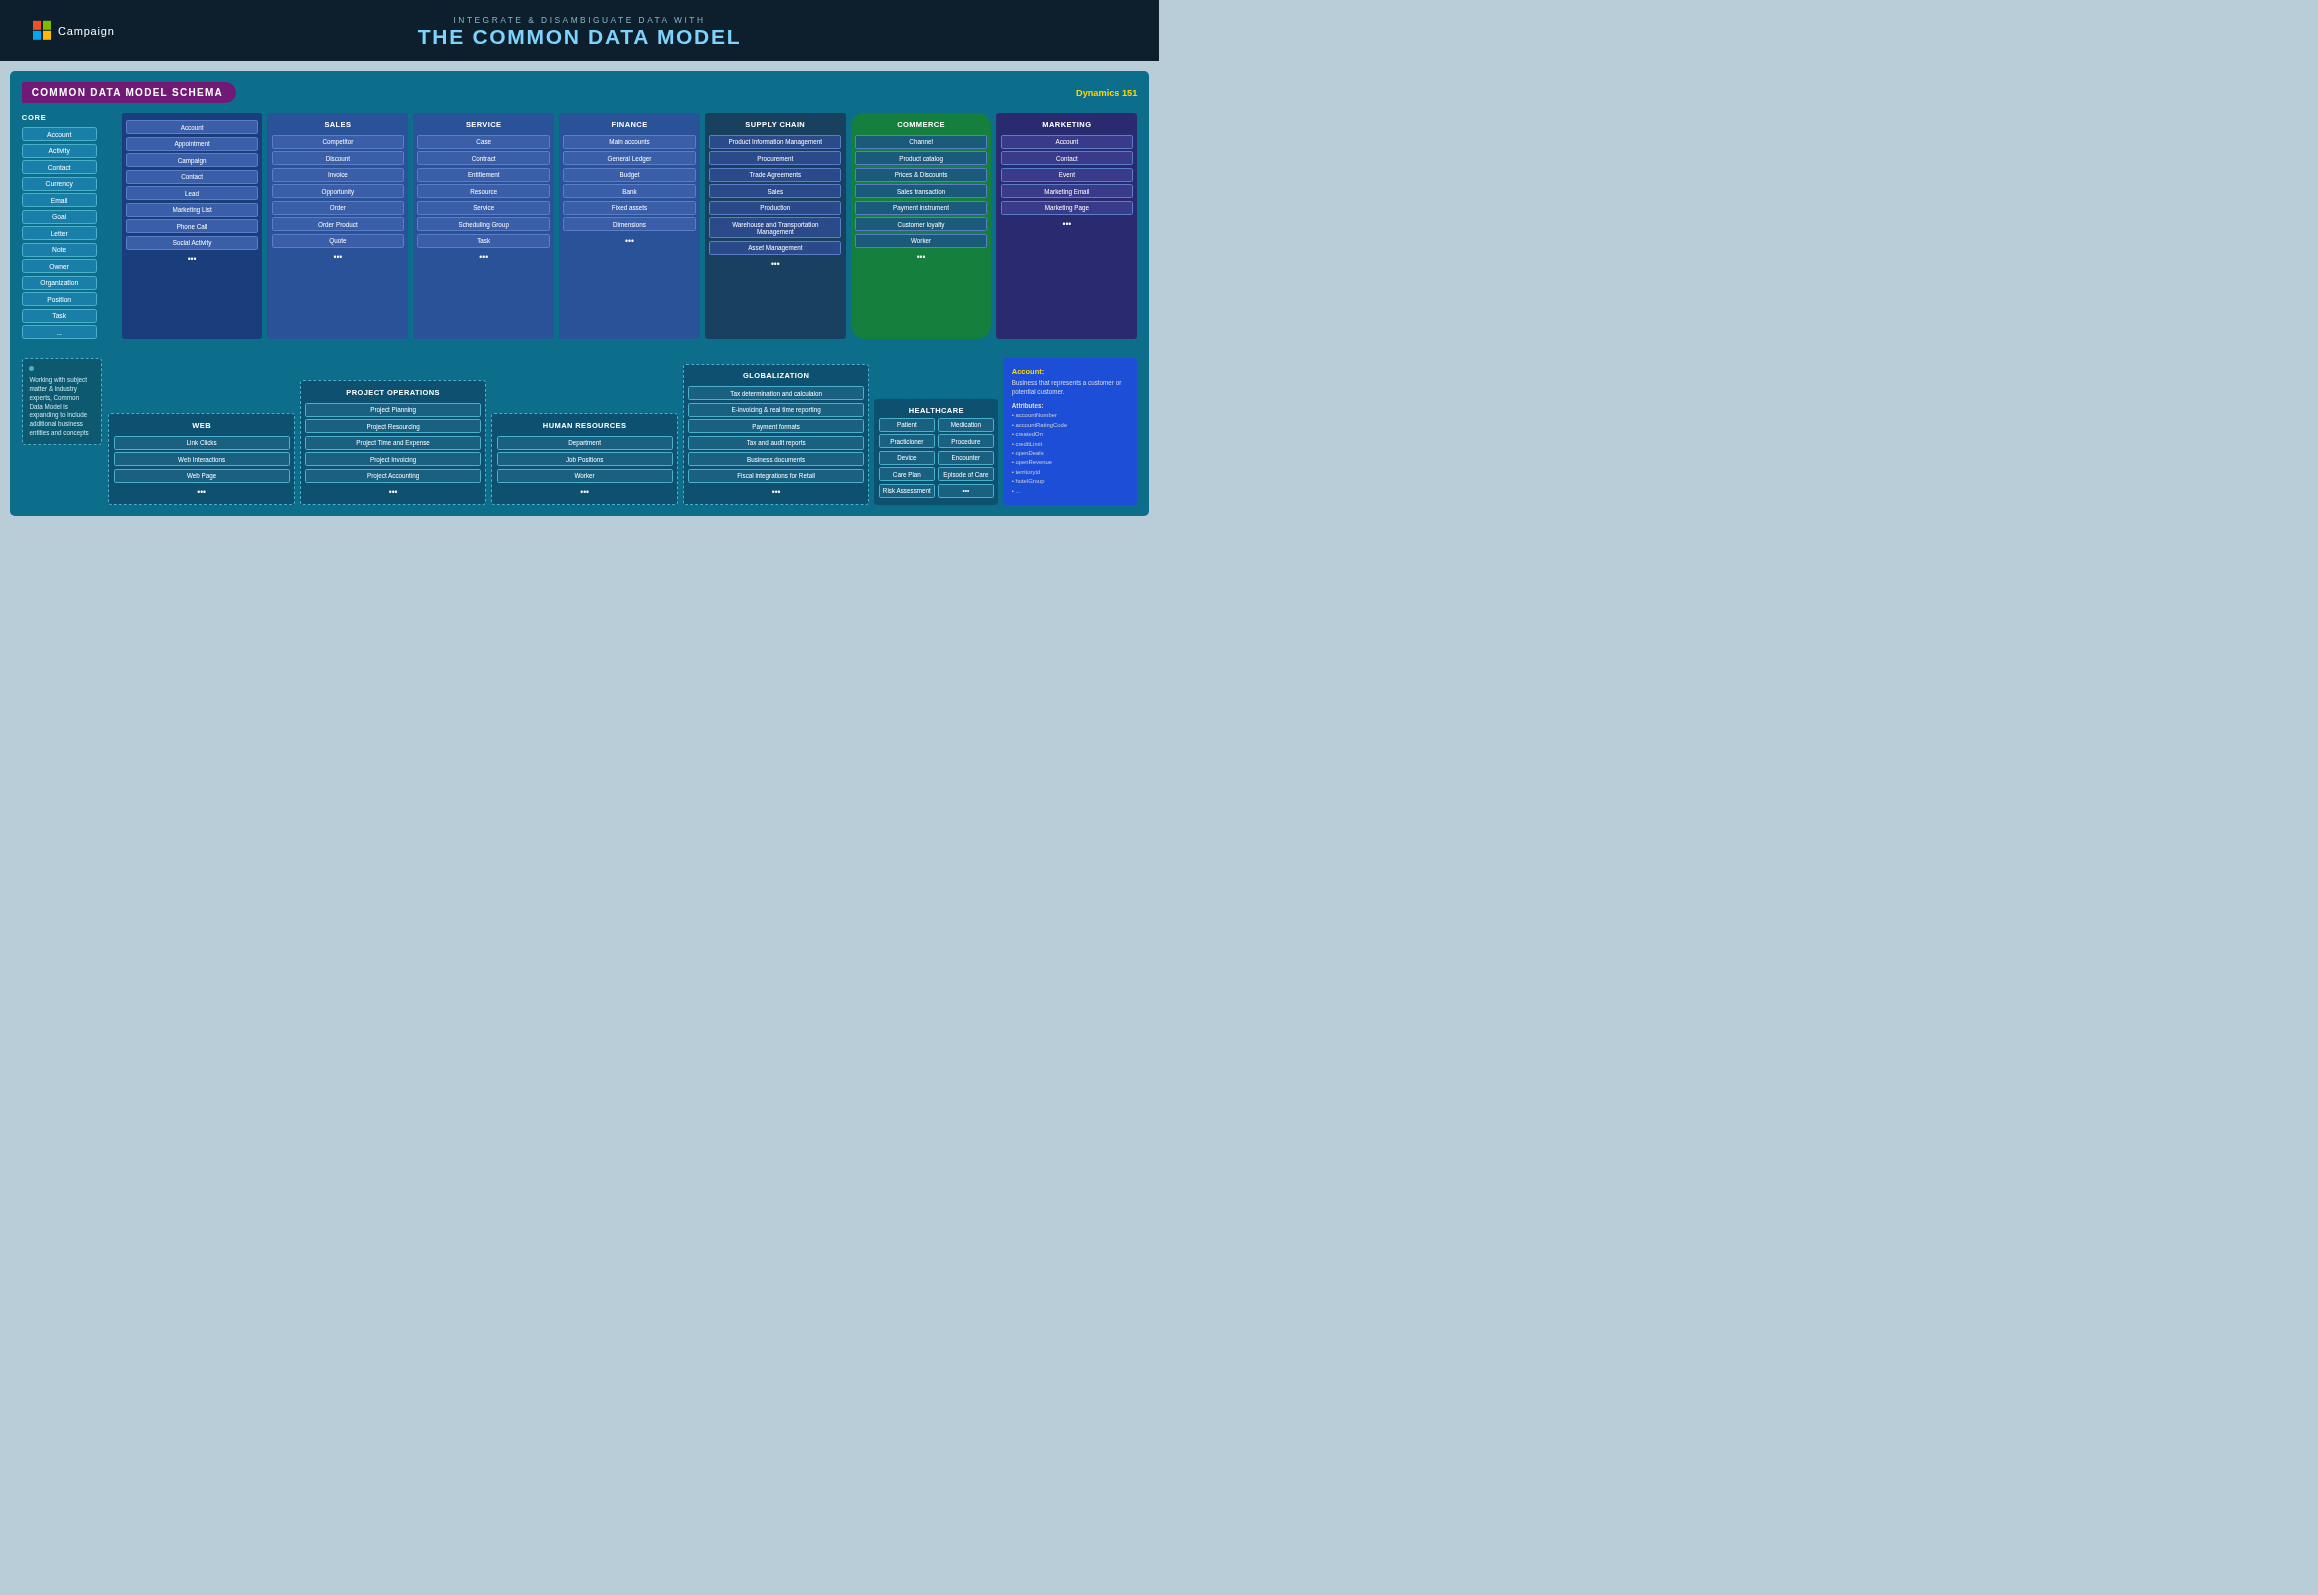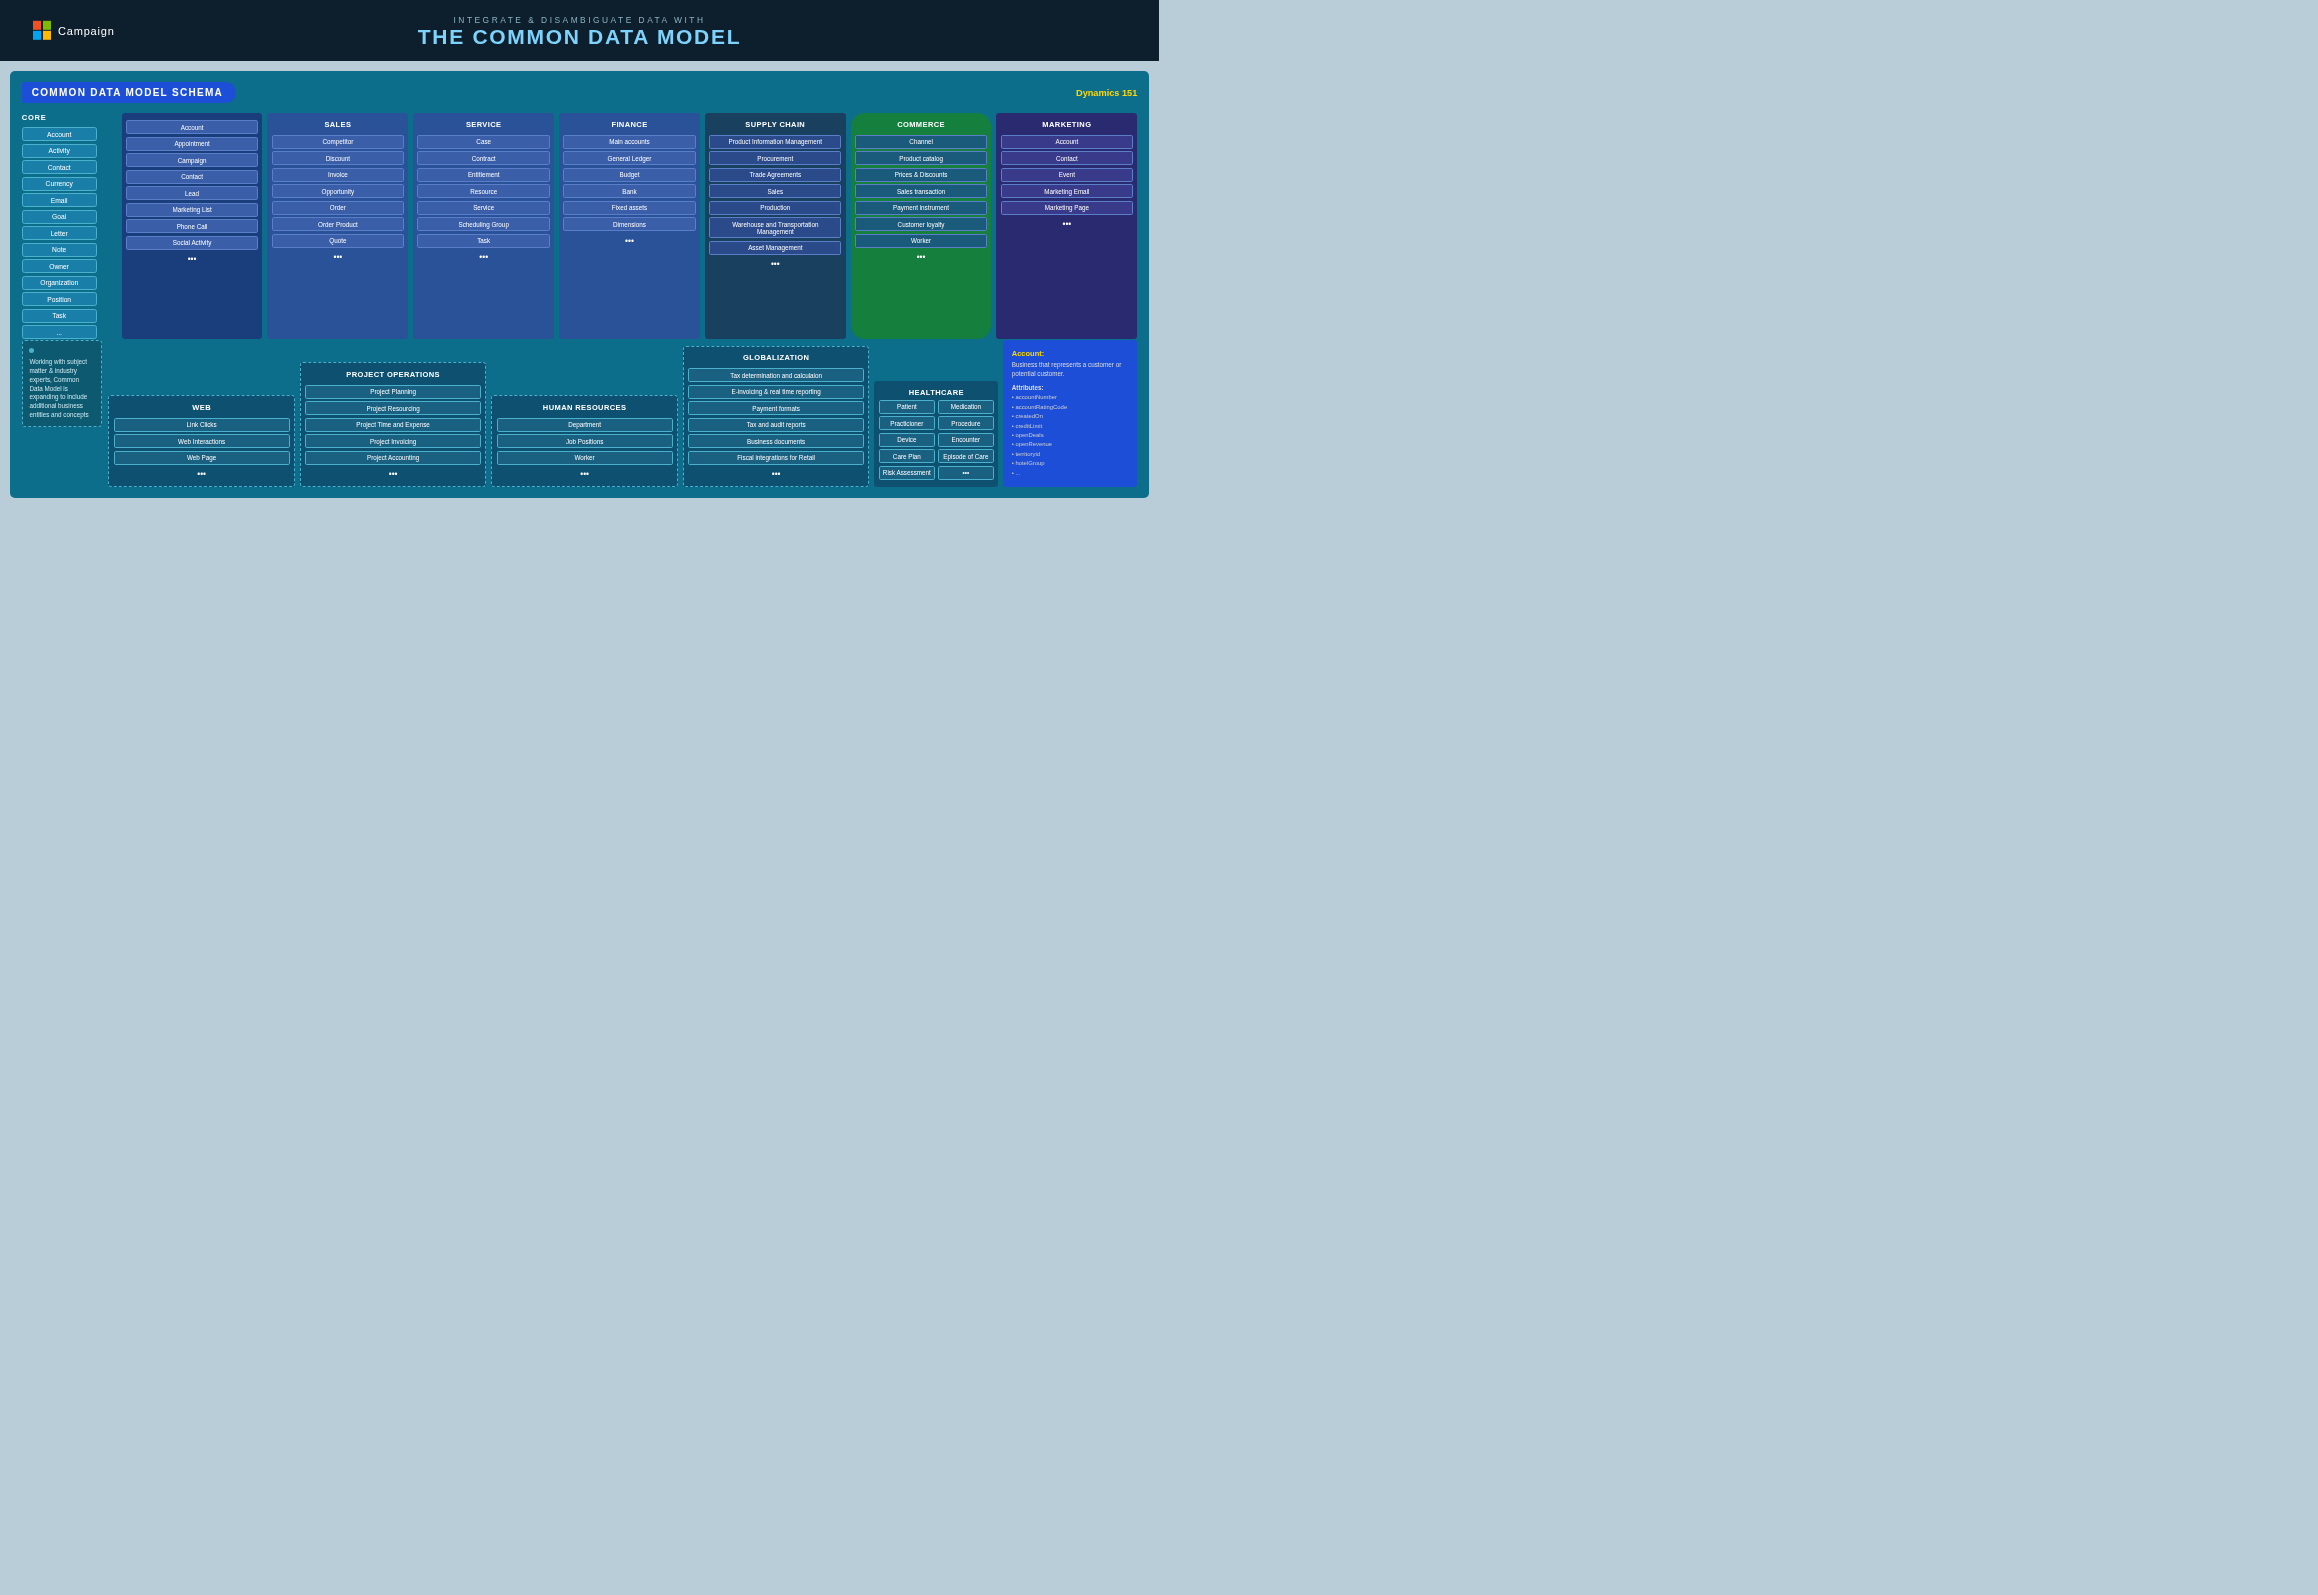--- a/index.html
+++ b/index.html
@@ -54,36 +54,36 @@
     }
 
     
     .schema-title-bar {
       display: flex;
       align-items: center;
       justify-content: space-between;
       margin-bottom: 10px;
     }
     .schema-title {
-      background: #1d4ed8;
+      background: #701a75;
       color: #fff;
       font-size: 10px;
       font-weight: 700;
       letter-spacing: 1.3px;
       padding: 5px 13.4px 5px 10px;
       border-radius: 3.3px 16.7px 16.7px 3.3px;
       text-align: right;
     }
     .dynamics-label { color: #ffd700; font-size: 9.2px; font-weight: 700; }
 
     
     .top-row {
       display: flex;
       gap: 25px;
-      margin-bottom: 1px;
+      margin-bottom: 19px;
     }
 
     
     .core-section {
       display: flex;
       flex-direction: column;
       gap: 2.5px;
       min-width: 75px;
     }
     .section-label {

